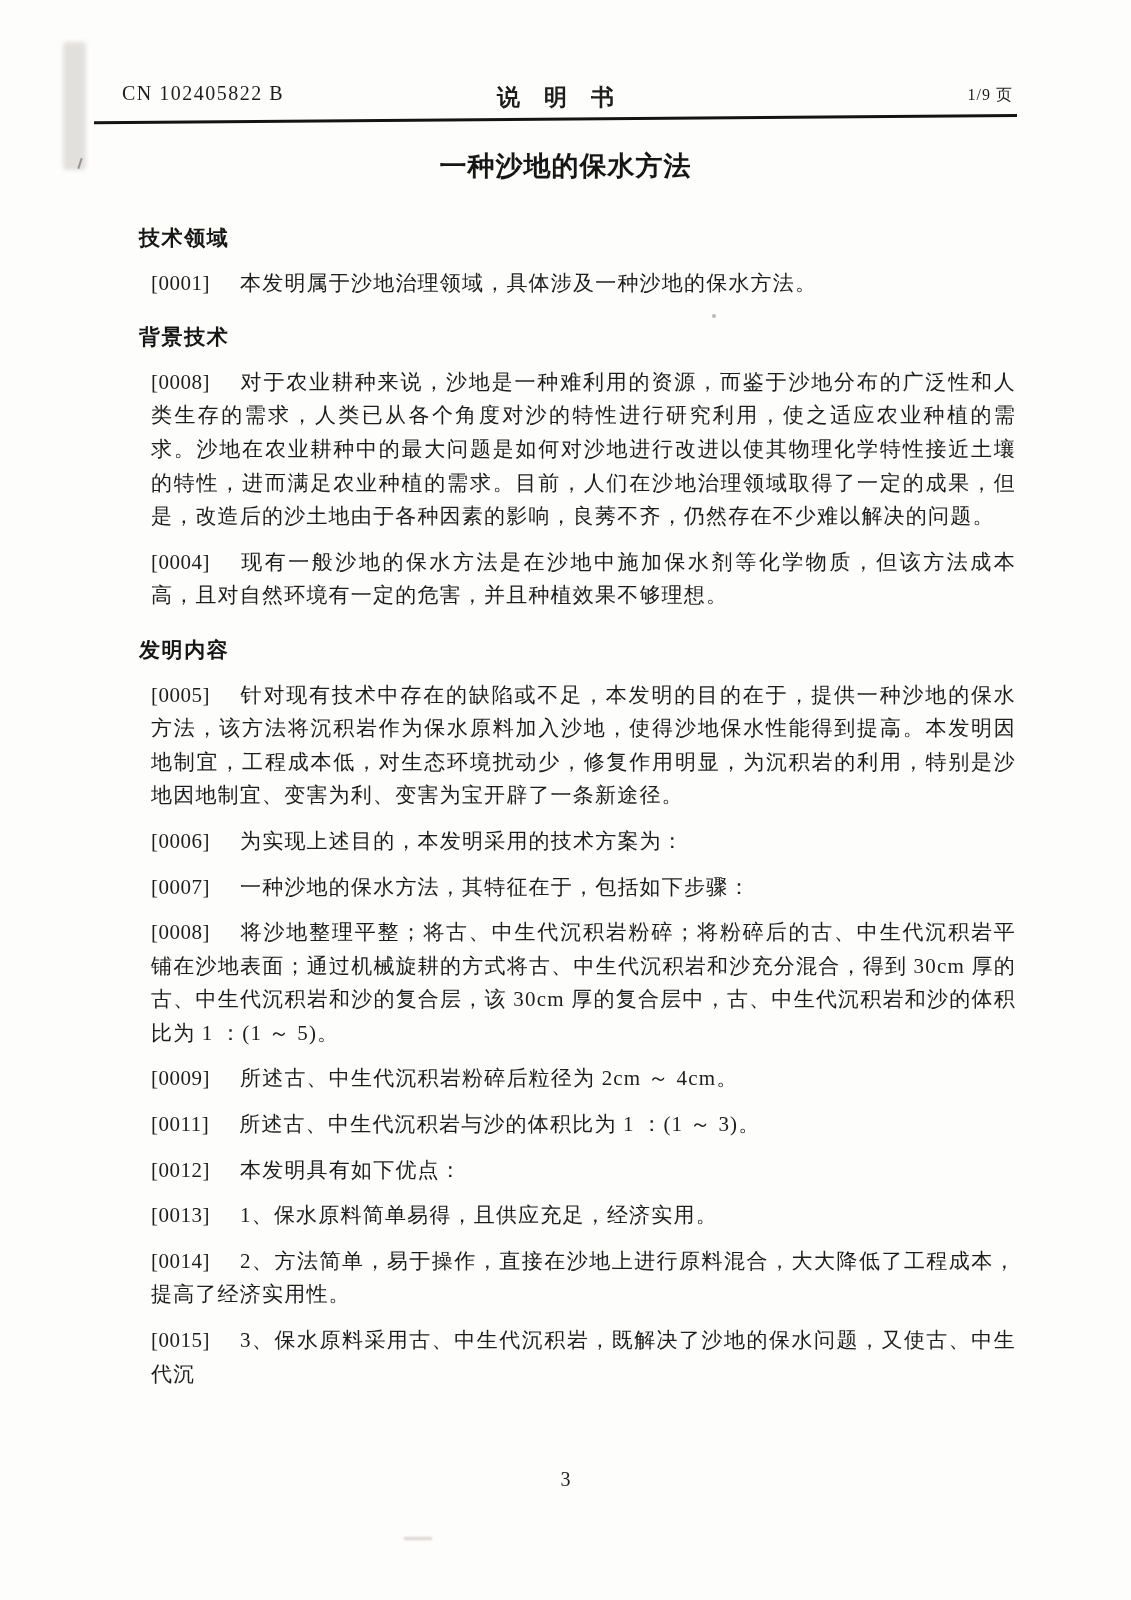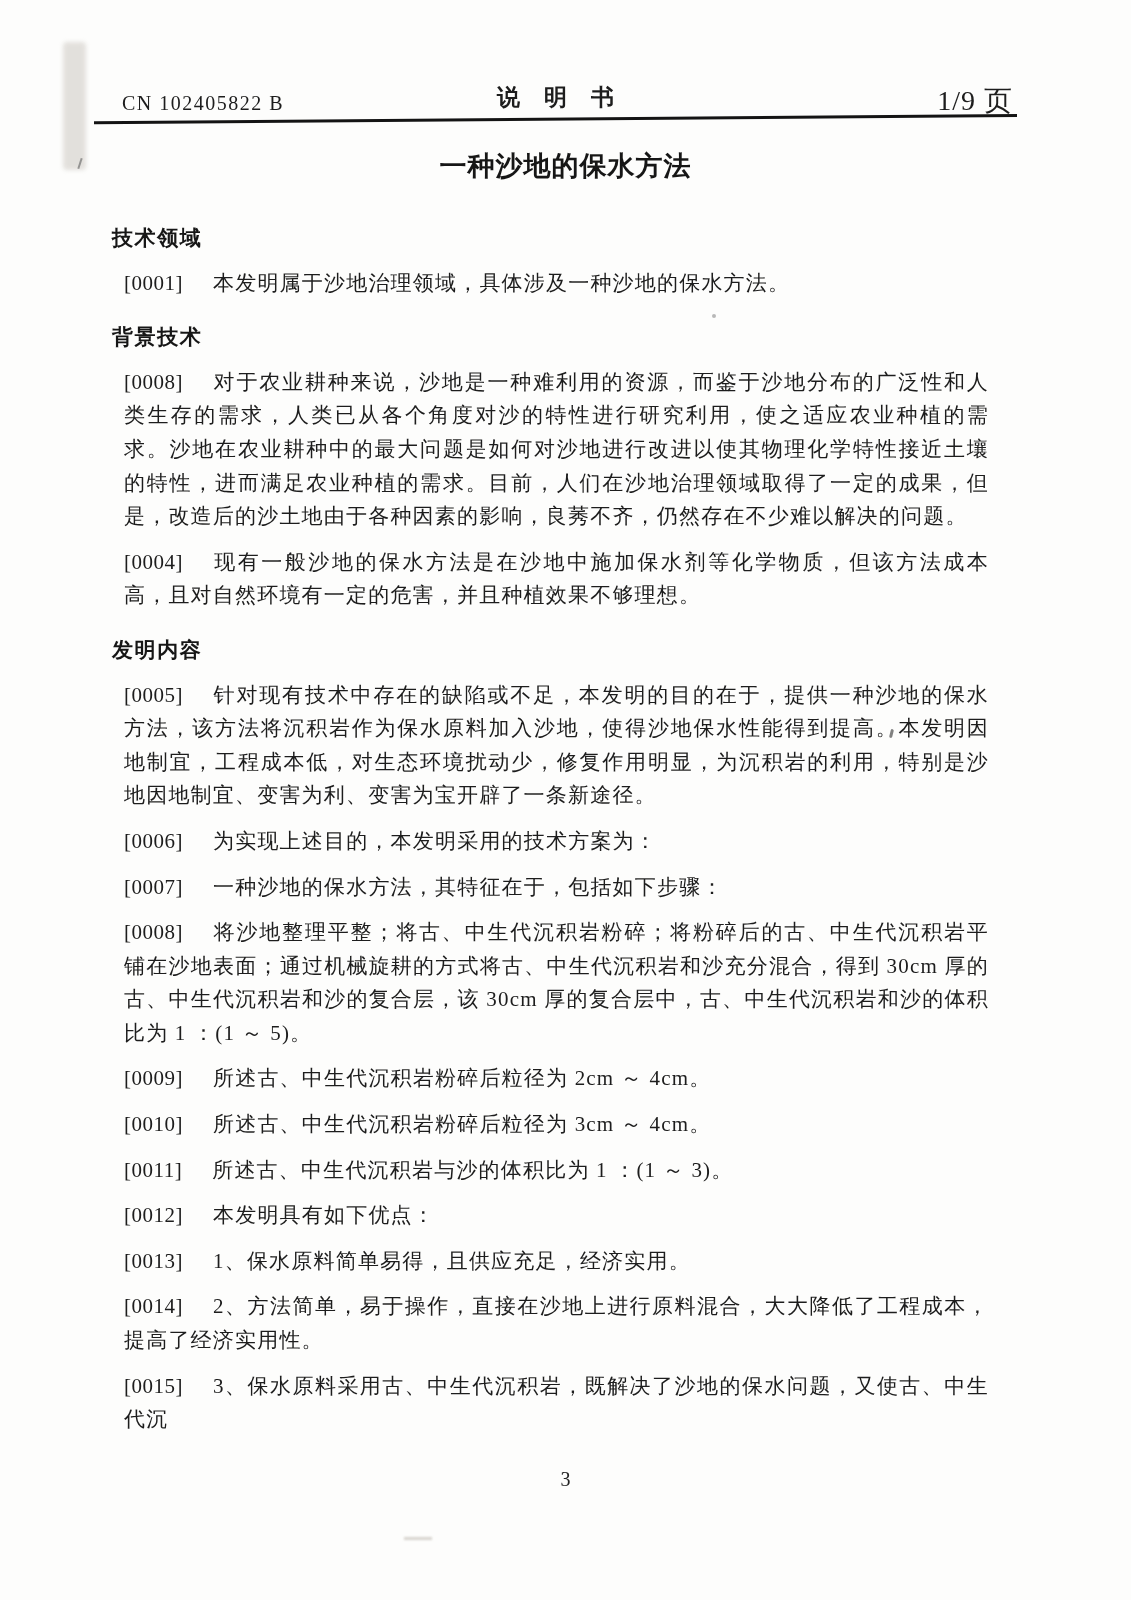--- a/index.html
+++ b/index.html
@@ -48,38 +48,38 @@
   .doc-number{
     font-size:20px;letter-spacing:1.5px;white-space:pre;
   }
   .doc-type{
     position:absolute;left:50%;transform:translateX(-50%);
     font-family:Liberation Serif, serif;
     font-weight:bold;font-size:23px;
     letter-spacing:24px;margin-right:-24px;white-space:nowrap;
   }
   .page-indicator{
-    font-size:28px;letter-spacing:1px;white-space:pre;
+    font-size:16px;letter-spacing:1px;white-space:pre;
   }
   .header-rule{
     position:absolute;left:94px;top:114px;width:923px;height:3px;
     background:#141414;
     transform:rotate(-0.45deg);transform-origin:100% 50%;
   }
   
   .doc-title{
     position:absolute;left:0;top:148px;width:100%;
     margin:0;text-align:center;
     font-family:Liberation Sans, sans-serif;
     font-weight:bold;font-size:27px;letter-spacing:1px;
     color:#161616;
   }
   
   .content{
-    position:absolute;left:112px;top:221px;width:889px;
+    position:absolute;left:139px;top:221px;width:889px;
     font-size:21px;line-height:33.6px;letter-spacing:1.2px;
     text-align:justify;
   }
   .sec-heading{
     margin:0;padding:0;
     font-family:"Liberation Sans","DejaVu Sans",sans-serif;
     font-weight:bold;font-size:21px;letter-spacing:1.6px;
     color:#161616;
   }
   .sec + .sec{margin-top:20px;}
@@ -129,21 +129,20 @@
       <p class="para"><span class="ptag">[0004]</span><span class="ptxt">现有一般沙地的保水方法是在沙地中施加保水剂等化学物质，但该方法成本高，且对自然环境有一定的危害，并且种植效果不够理想。</span></p>
     </section>
 
     <section class="sec">
       <h2 class="sec-heading">发明内容</h2>
       <p class="para"><span class="ptag">[0005]</span><span class="ptxt">针对现有技术中存在的缺陷或不足，本发明的目的在于，提供一种沙地的保水方法，该方法将沉积岩作为保水原料加入沙地，使得沙地保水性能得到提高。本发明因地制宜，工程成本低，对生态环境扰动少，修复作用明显，为沉积岩的利用，特别是沙地因地制宜、变害为利、变害为宝开辟了一条新途径。</span></p>
       <p class="para"><span class="ptag">[0006]</span><span class="ptxt">为实现上述目的，本发明采用的技术方案为：</span></p>
       <p class="para"><span class="ptag">[0007]</span><span class="ptxt">一种沙地的保水方法，其特征在于，包括如下步骤：</span></p>
       <p class="para"><span class="ptag">[0008]</span><span class="ptxt">将沙地整理平整；将古、中生代沉积岩粉碎；将粉碎后的古、中生代沉积岩平铺在沙地表面；通过机械旋耕的方式将古、中生代沉积岩和沙充分混合，得到 30cm 厚的古、中生代沉积岩和沙的复合层，该 30cm 厚的复合层中，古、中生代沉积岩和沙的体积比为 1 ：(1 ～ 5)。</span></p>
       <p class="para"><span class="ptag">[0009]</span><span class="ptxt">所述古、中生代沉积岩粉碎后粒径为 2cm ～ 4cm。</span></p>
-      <p class="para"><span class="ptag">[0010]</span><span class="ptxt">所述古、中生代沉积岩粉碎后粒径为 3cm ～ 4cm。</span></p>
       <p class="para"><span class="ptag">[0011]</span><span class="ptxt">所述古、中生代沉积岩与沙的体积比为 1 ：(1 ～ 3)。</span></p>
       <p class="para"><span class="ptag">[0012]</span><span class="ptxt">本发明具有如下优点：</span></p>
       <p class="para"><span class="ptag">[0013]</span><span class="ptxt">1、保水原料简单易得，且供应充足，经济实用。</span></p>
       <p class="para"><span class="ptag">[0014]</span><span class="ptxt">2、方法简单，易于操作，直接在沙地上进行原料混合，大大降低了工程成本，提高了经济实用性。</span></p>
       <p class="para"><span class="ptag">[0015]</span><span class="ptxt">3、保水原料采用古、中生代沉积岩，既解决了沙地的保水问题，又使古、中生代沉</span></p>
     </section>
 
   </div>
 
   <div class="page-number">3</div>

